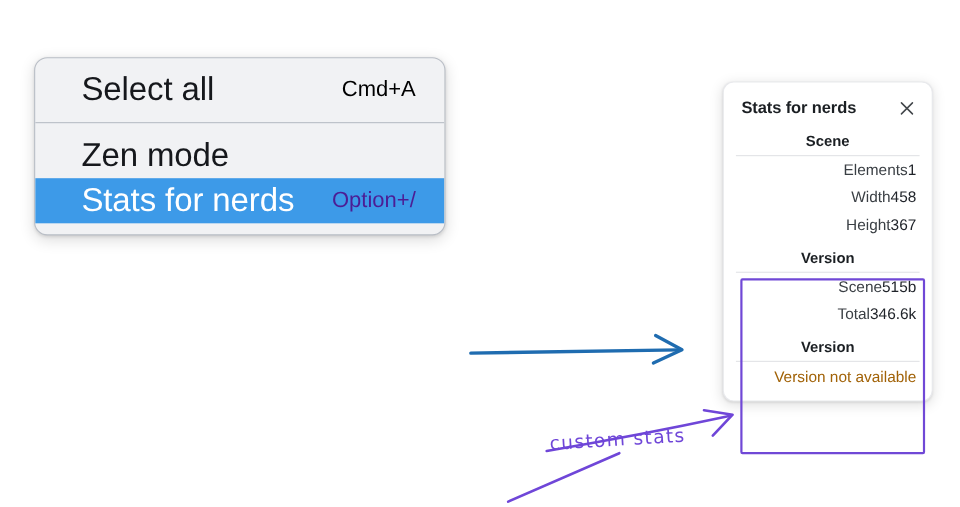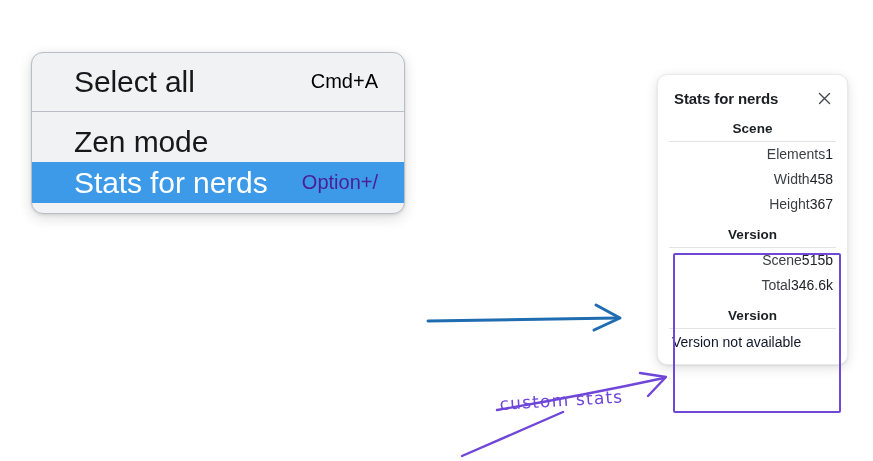--- a/index.html
+++ b/index.html
@@ -124,21 +124,22 @@
     padding: 3px 14px 3px 14px;
     font-size: 14px;
     color: #3a3f44;
     line-height: 19px;
   }
   .kv .k { color: #3a3f44; }
   .kv .v { color: #20242a; }
   .single-line {
     padding: 5px 14px 2px 14px;
     font-size: 14px;
-    color: #0f172a;
+    color: #a16207;
+    text-align: right;
   }
 
   
   .purple-box {
     position: absolute;
     left: 673px;
     top: 253px;
     width: 168px;
     height: 160px;
     border: 2.2px solid #7048d6;

